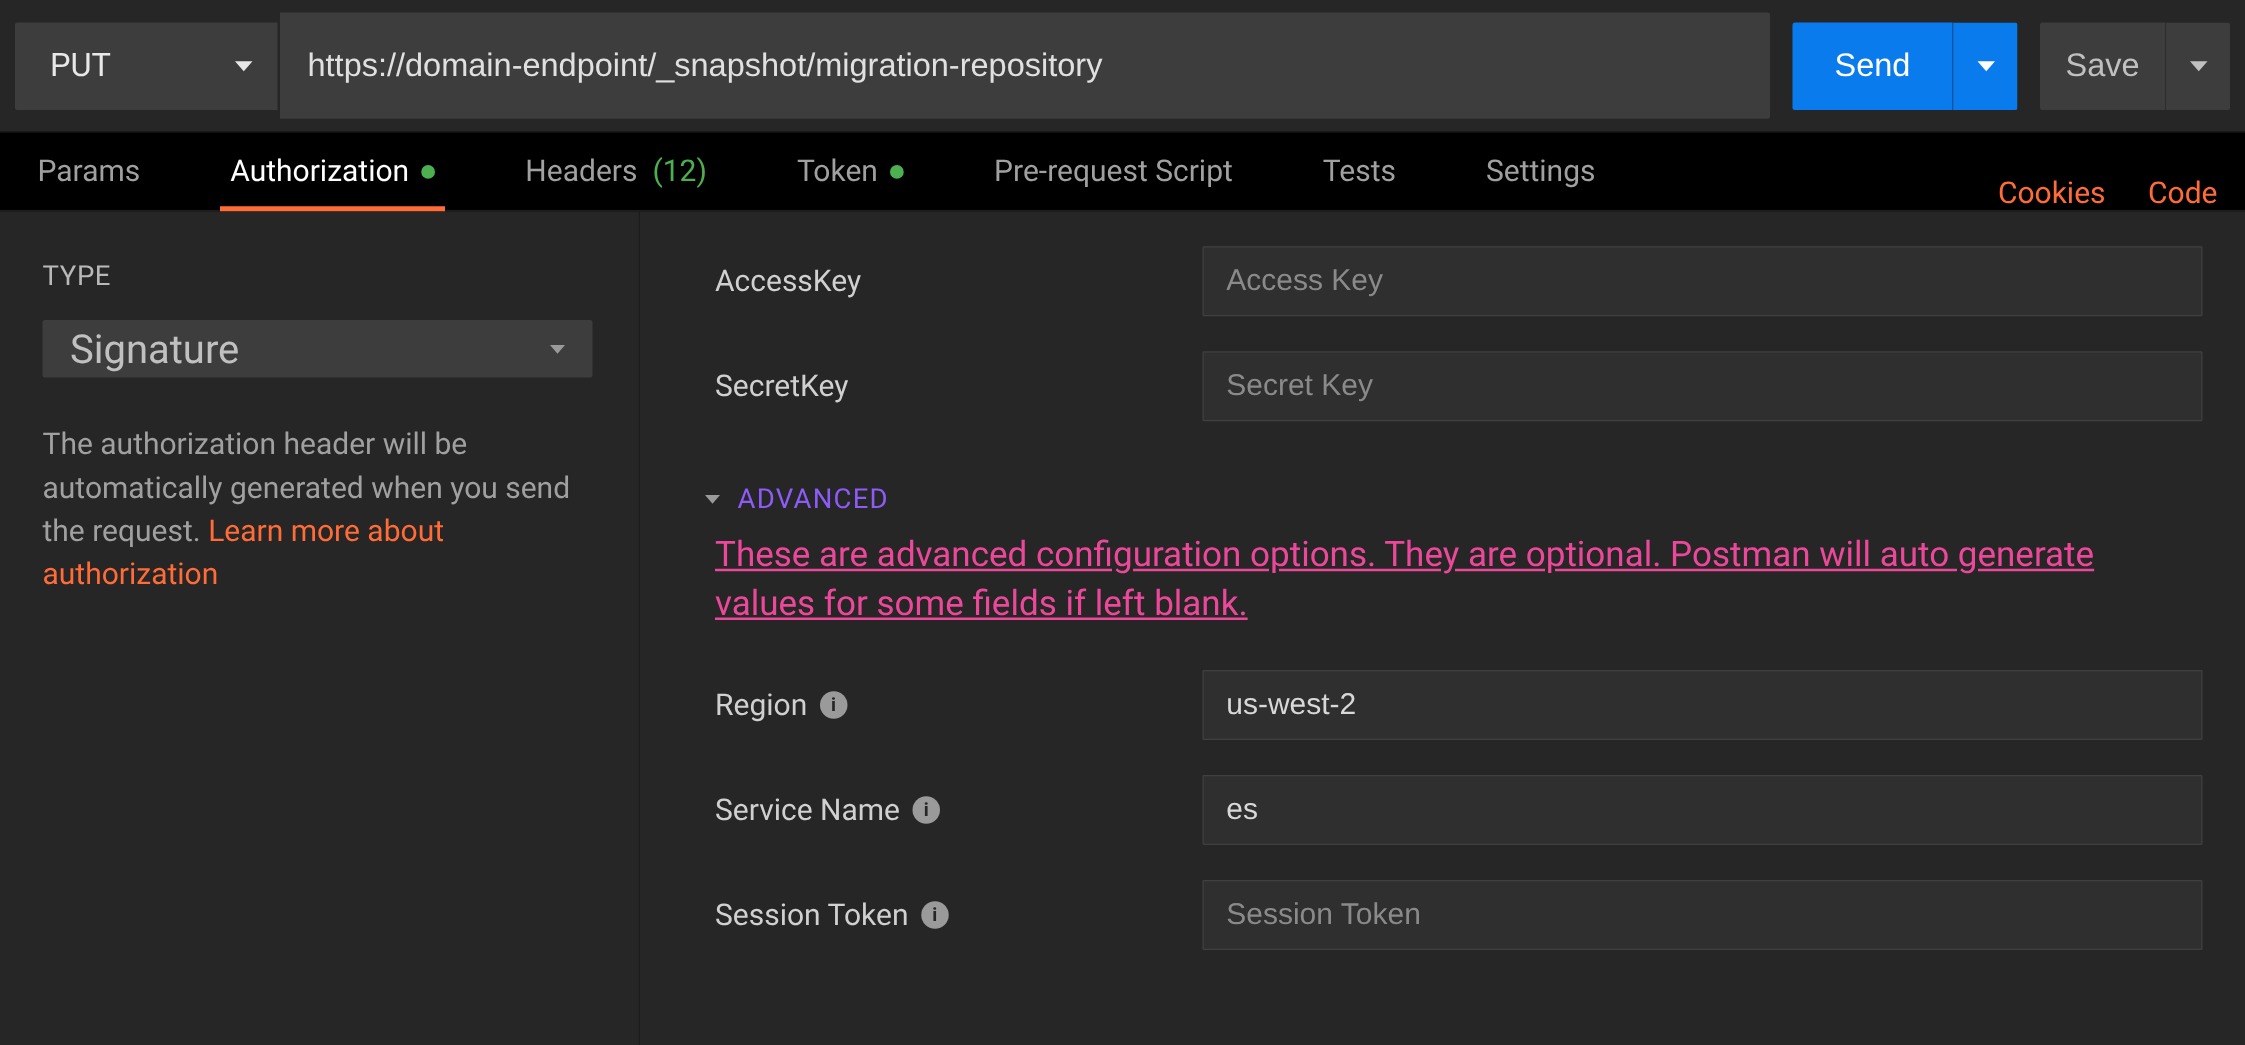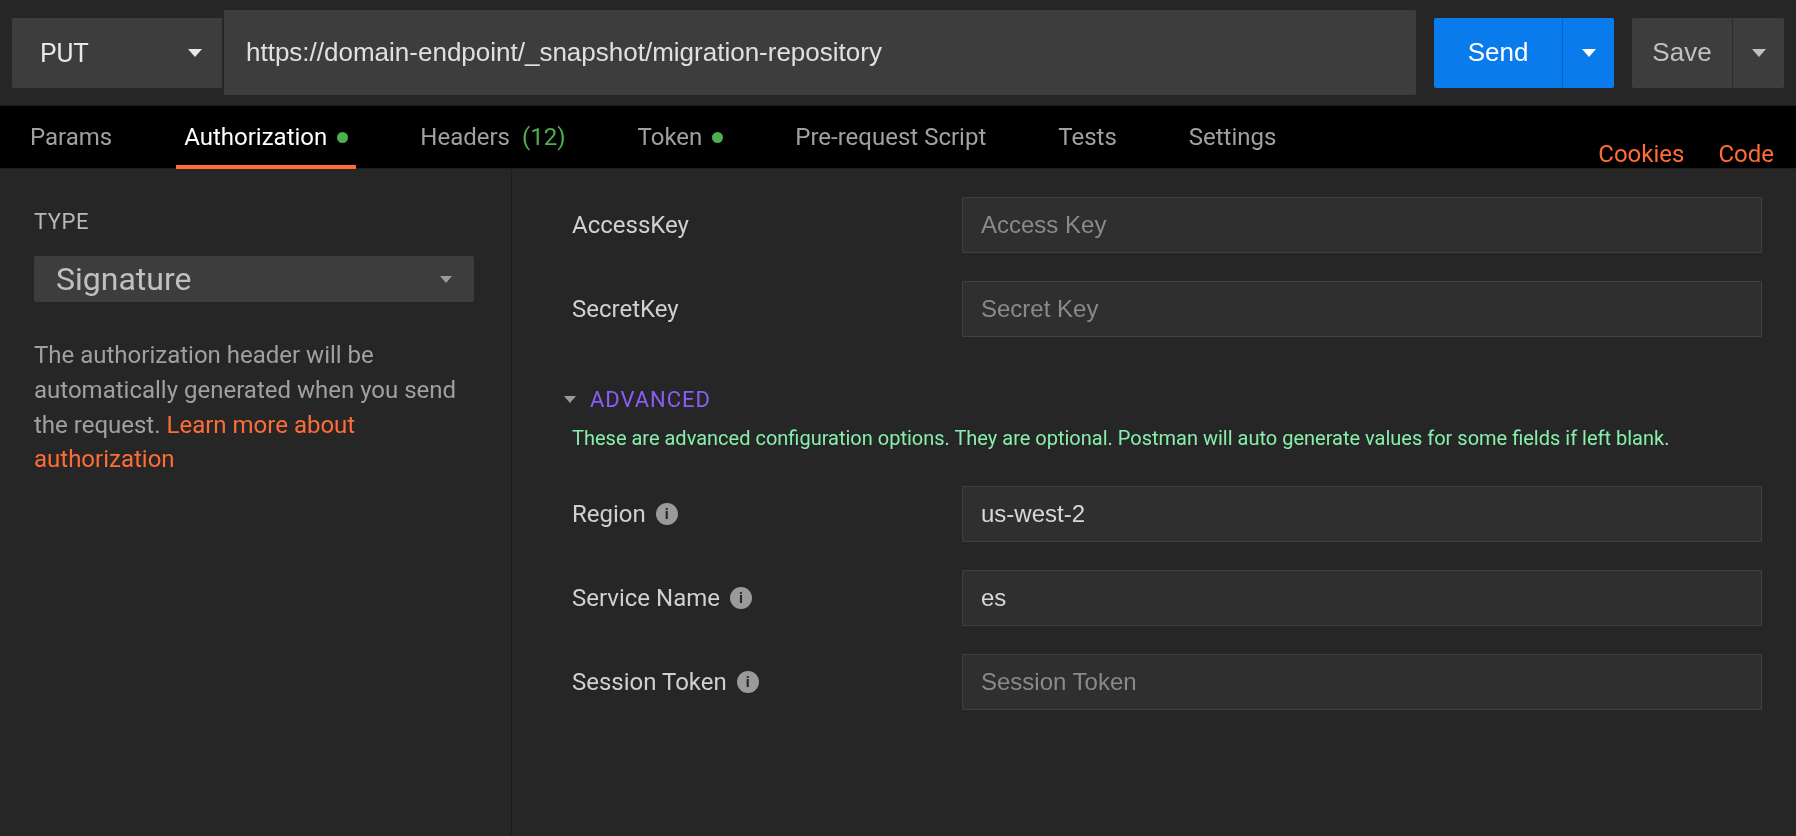--- a/index.html
+++ b/index.html
@@ -203,25 +203,26 @@
     display: flex;
     align-items: center;
     gap: 14px;
     margin: 50px 0 12px -8px;
     font-size: 22px;
     letter-spacing: 1px;
     color: #8b5cf6;
     cursor: pointer;
   }
   .advanced-desc {
-    font-size: 20px;
+    font-size: 28px;
     line-height: 1.4;
-    color: #86efac;
+    color: #ec4899;
     margin-bottom: 34px;
     max-width: 1180px;
+    text-decoration: underline;
   }
   .info-icon {
     display: inline-flex;
     align-items: center;
     justify-content: center;
     width: 22px; height: 22px;
     background: #9a9a9a;
     color: #262626;
     border-radius: 50%;
     font-size: 15px;

